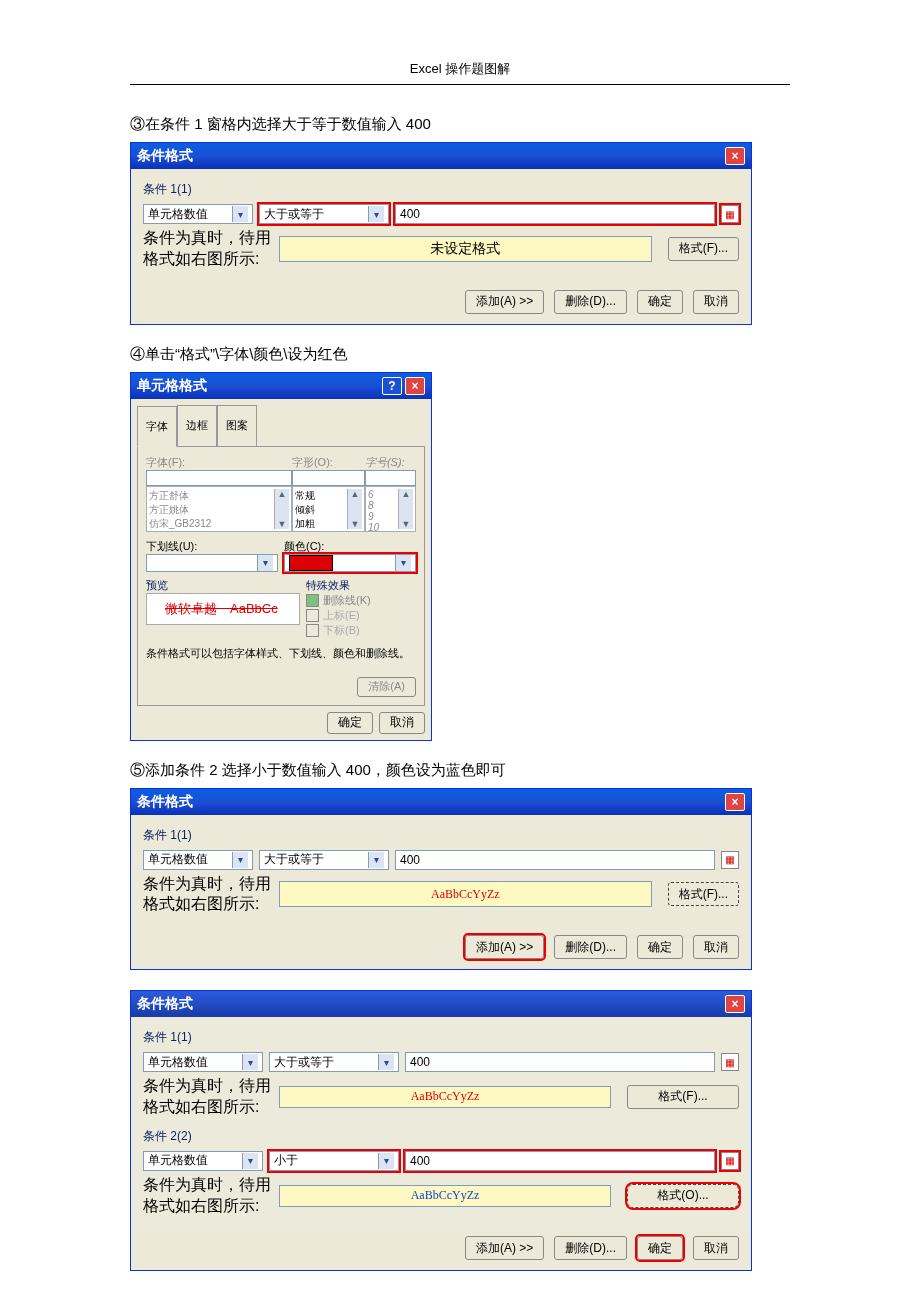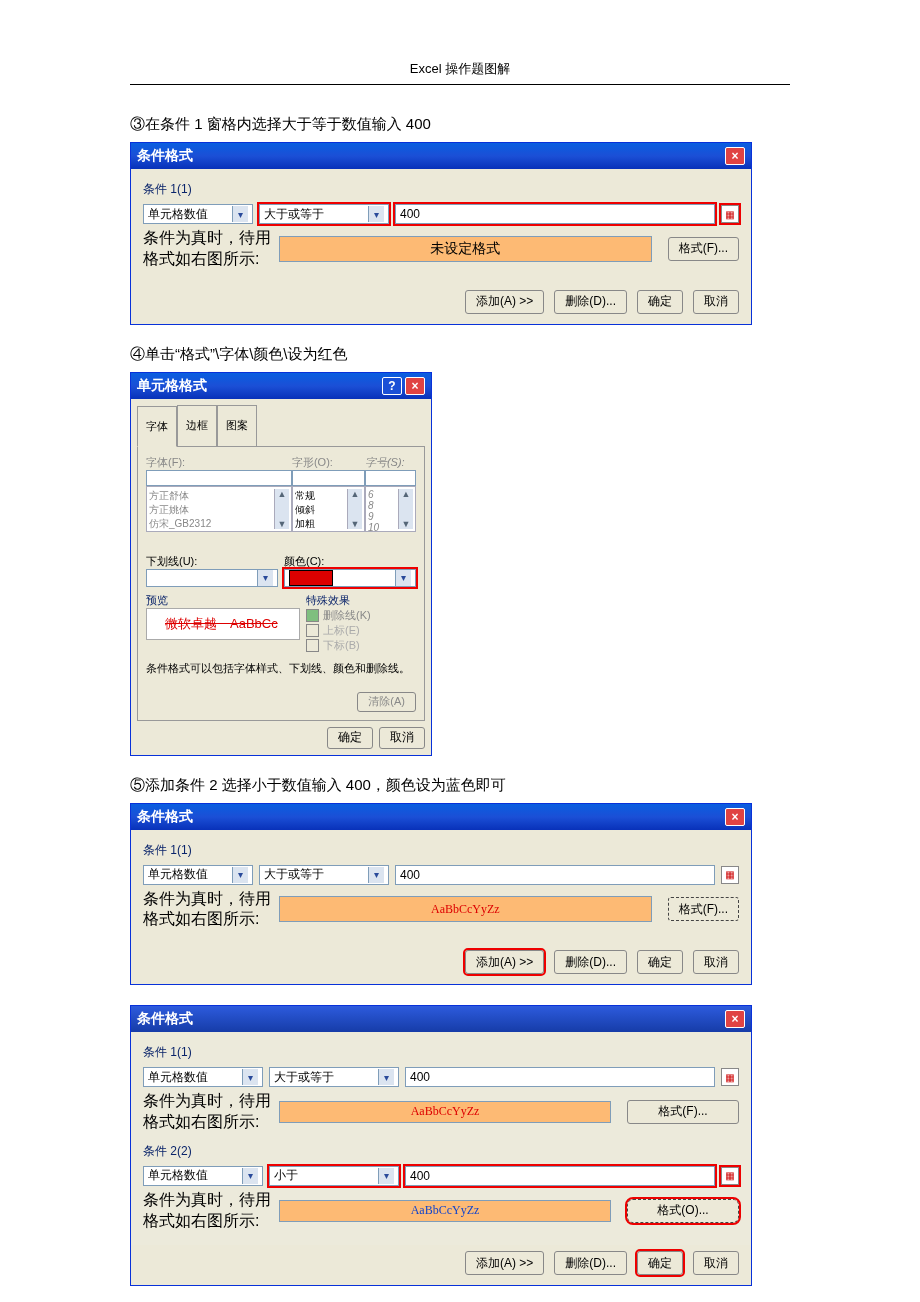--- a/index.html
+++ b/index.html
@@ -18,21 +18,21 @@
   .dlg .titlebar .title { flex:1; }
   .closeX { width:18px; height:16px; background:#e04343; border:1px solid #fff; color:#fff; display:flex; align-items:center; justify-content:center; font-weight:bold; font-size:12px; line-height:1; border-radius:2px; }
   .helpQ { width:18px; height:16px; background:#1b4fd6; border:1px solid #fff; color:#fff; display:flex; align-items:center; justify-content:center; font-weight:bold; font-size:12px; margin-right:3px; border-radius:2px;}
   .body { padding:10px 12px; }
   .sect-title { color:#0a246a; font-size:12px; margin:2px 0 6px 0; }
   .row { display:flex; align-items:center; gap:6px; margin:4px 0; }
   .combo, .tinput { background:#fff; border:1px solid #7f9db9; height:20px; display:flex; align-items:center; padding:0 4px; box-sizing:border-box; font-size:12px; }
   .combo .arrow { margin-left:auto; width:15px; height:16px; background:#dbe4f0; border-left:1px solid #7f9db9; display:flex; align-items:center; justify-content:center; color:#2a4a9a; font-size:10px;}
   .btn { background:#ece9d8; border:1px solid #888; border-radius:3px; height:22px; padding:0 10px; display:flex; align-items:center; justify-content:center; font-size:12px; }
   .btn-row { display:flex; gap:10px; justify-content:flex-end; padding:6px 12px 10px 12px; }
-  .preview-box { background:#fdba74; border:1px solid #7f9db9; height:24px; display:flex; align-items:center; justify-content:center; flex:1; margin-right:10px;}
+  .preview-box { background:#fef9c3; border:1px solid #7f9db9; height:24px; display:flex; align-items:center; justify-content:center; flex:1; margin-right:10px;}
   .redbox { outline:2px solid #e00; outline-offset:0; }
   .picker { width:16px; height:16px; border:1px solid #888; background:#fff; display:flex; align-items:center; justify-content:center; font-size:10px; color:#c00;}
   .label-block { width:130px; font-size:16px; line-height:1.3; }
   .small-dlg { width:300px; }
   .tabrow { display:flex; gap:0; margin-bottom:0; }
   .tab { border:1px solid #999; border-bottom:none; padding:12px 8px; font-size:11px; background:#ece9d8;}
   .tab.active { background:#ece9d8; position:relative; top:1px; border-bottom:1px solid #ece9d8;}
   .tab-body { border:1px solid #999; padding:8px; font-size:11px; color:#888;}
   .mini-label { font-size:11px; color:#888; }
   .listbox { border:1px solid #aab; background:#fff; height:46px; overflow:hidden; font-size:10px; color:#888; padding:2px; box-sizing:border-box; display:flex; justify-content:space-between;}
@@ -146,21 +146,21 @@
 8
 9
 10</div>
               <div class="scroll">
                   <span>▲</span>
                   <span>▼</span>
                 </div>
             </div>
           </div>
         </div>
-        <div style="display:flex; gap:6px; margin-top:22px;">
+        <div style="display:flex; gap:6px; margin-top:7px;">
           <div style="flex:1;">
             <div class="mini-label" style="color:#000;">下划线(U):</div>
             <div class="combo" style="height:18px;">
                 <span></span>
                 <span class="arrow">▾</span>
               </div>
           </div>
           <div style="flex:1;">
             <div class="mini-label" style="color:#000;">颜色(C):</div>
             <div class="combo redbox" style="height:18px;">

